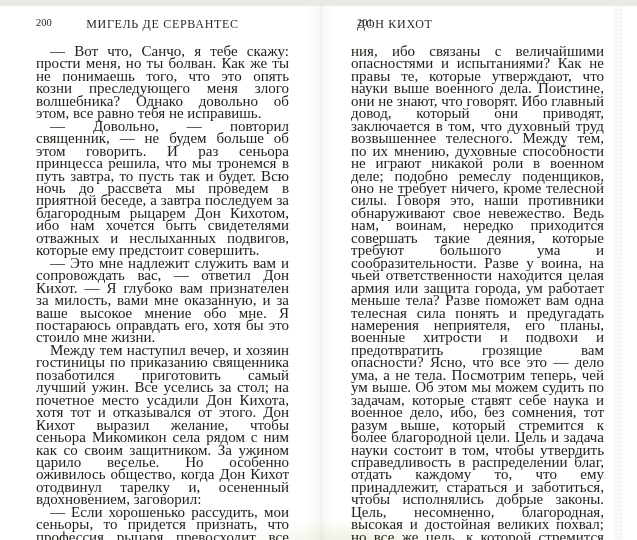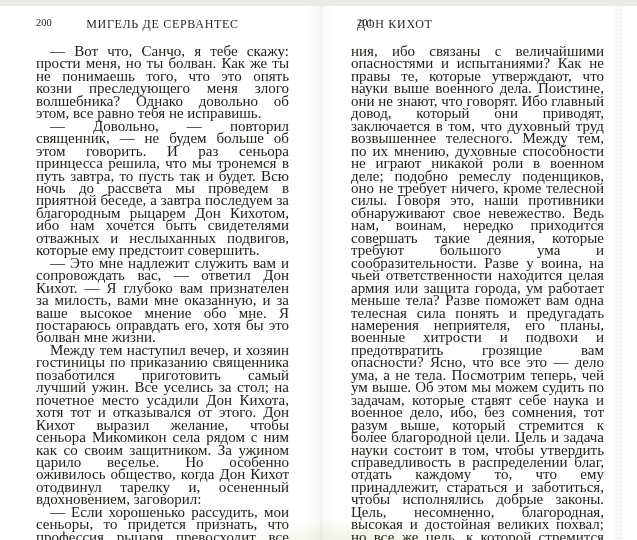--- a/index.html
+++ b/index.html
@@ -103,21 +103,21 @@
   <div class="gutter"></div>
   <div class="page-edge"></div>
   <div class="smudge"></div>
 
   <div class="folio folio-left">200</div>
   <div class="running-head head-left">МИГЕЛЬ ДЕ СЕРВАНТЕС</div>
 
   <div class="page-body page-body-left">
     <p>— Вот что, Санчо, я тебе скажу: прости меня, но ты болван. Как же ты не понимаешь того, что это опять козни преследующего меня злого волшебника? Однако довольно об этом, все равно тебя не исправишь.</p>
     <p>— Довольно, — повторил священник, — не будем больше об этом говорить. И раз сеньора принцесса решила, что мы тронемся в путь завтра, то пусть так и будет. Всю ночь до рассвета мы проведем в приятной беседе, а завтра последуем за благородным рыцарем Дон Кихотом, ибо нам хочется быть свидетелями отважных и неслыханных подвигов, которые ему предстоит совершить.</p>
-    <p>— Это мне надлежит служить вам и сопровождать вас, — ответил Дон Кихот. — Я глубоко вам признателен за милость, вами мне оказанную, и за ваше высокое мнение обо мне. Я постараюсь оправдать его, хотя бы это болван мне жизни.</p>
+    <p>— Это мне надлежит служить вам и сопровождать вас, — ответил Дон Кихот. — Я глубоко вам признателен за милость, вами мне оказанную, и за ваше высокое мнение обо мне. Я постараюсь оправдать его, хотя бы это стоило мне жизни.</p>
     <p>Между тем наступил вечер, и хозяин гостиницы по приказанию священника позаботился приготовить самый лучший ужин. Все уселись за стол; на почетное место усадили Дон Кихота, хотя тот и отказывался от этого. Дон Кихот выразил желание, чтобы сеньора Микомикон села рядом с ним как со своим защитником. За ужином царило веселье. Но особенно оживилось общество, когда Дон Кихот отодвинул тарелку и, осененный вдохновением, заговорил:</p>
     <p>— Если хорошенько рассудить, мои сеньоры, то придется признать, что профессия рыцаря превосходит все другие профессии на свете. Все дела людей бледнеют перед подвигами, которые совершают рыцари. Кто может сомневаться, глядя на эту великую королеву Микомикона и на меня, ее освободителя, что искусство и профессия странствующего рыцаря превосходят все искусства и профессии, придуманные людьми? Кто осмелится отрицать, что они достойны величайшего уваже-</p>
   </div>
 
   <div class="running-head head-right">ДОН КИХОТ</div>
   <div class="folio folio-right">201</div>
 
   <div class="page-body page-body-right">
     <p class="cont">ния, ибо связаны с величайшими опасностями и испытаниями? Как не правы те, которые утверждают, что науки выше военного дела. Поистине, они не знают, что говорят. Ибо главный довод, который они приводят, заключается в том, что духовный труд возвышеннее телесного. Между тем, по их мнению, духовные способности не играют никакой роли в военном деле; подобно ремеслу поденщиков, оно не требует ничего, кроме телесной силы. Говоря это, наши противники обнаруживают свое невежество. Ведь нам, воинам, нередко приходится совершать такие деяния, которые требуют большого ума и сообразительности. Разве у воина, на чьей ответственности находится целая армия или защита города, ум работает меньше тела? Разве поможет вам одна телесная сила понять и предугадать намерения неприятеля, его планы, военные хитрости и подвохи и предотвратить грозящие вам опасности? Ясно, что все это — дело ума, а не тела. Посмотрим теперь, чей ум выше. Об этом мы можем судить по задачам, которые ставят себе наука и военное дело, ибо, без сомнения, тот разум выше, который стремится к более благородной цели. Цель и задача науки состоит в том, чтобы утвердить справедливость в распределении благ, отдать каждому то, что ему принадлежит, стараться и заботиться, чтобы исполнялись добрые законы. Цель, несомненно, благородная, высокая и достойная великих похвал; но все же цель, к которой стремится военное дело, заслуживает еще больших похвал, ибо цель эта — мир, а в нем — высшее благо, которого люди желают в этой жизни. Этот мир и есть истинная цель войны, а если войны, то, значит, и воинов. Итак, ясно, что цели, которые преследует военное дело, несравненно важнее и выше, чем цели, к которым стремится наука.</p>
   </div>

